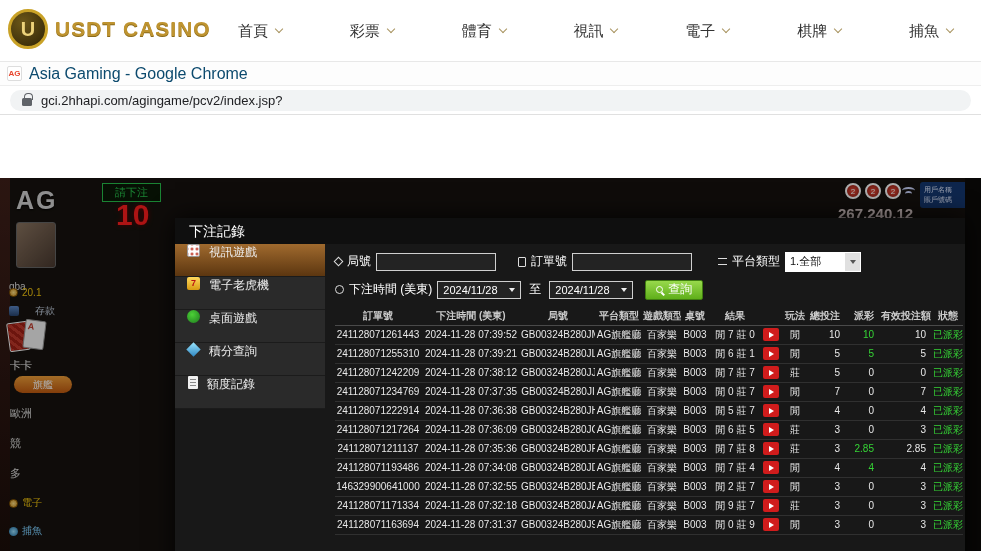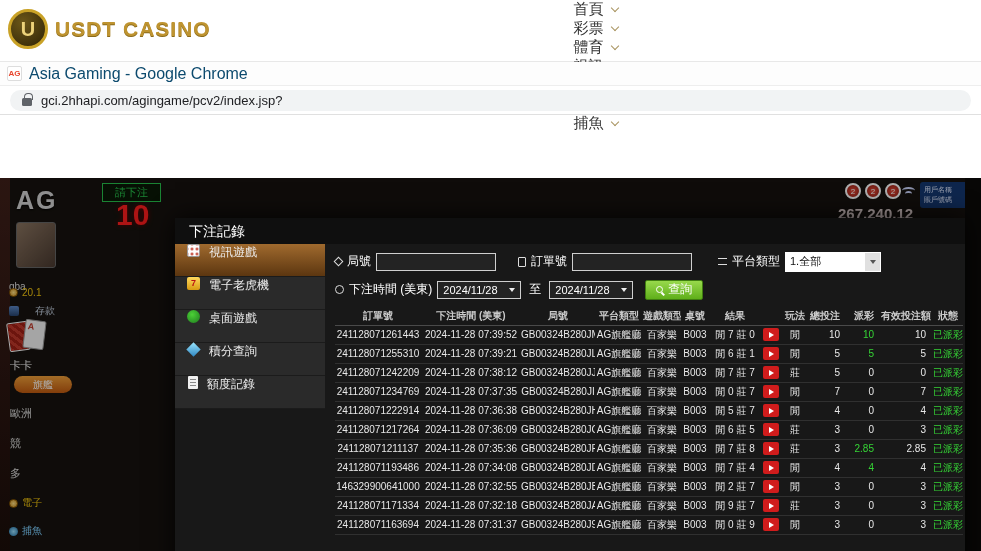--- a/index.html
+++ b/index.html
@@ -4,21 +4,21 @@
 <style>
   * { margin:0; padding:0; box-sizing:border-box; }
   body { font-family:"Liberation Sans", sans-serif; background:#555; }
   .screen { position:relative; width:981px; height:551px; background:#fff; overflow:hidden; }
 
   
   .site-header { position:absolute; top:0; left:0; width:100%; height:62px; background:#fff; border-bottom:1px solid #e8e8e8; }
   .logo { position:absolute; left:8px; top:9px; display:flex; align-items:center; gap:7px; cursor:pointer; }
   .logo-badge { width:40px; height:40px; border-radius:50%; background:radial-gradient(circle at 35% 30%, #6b5618, #2e2306); border:3px solid #c9a227; color:#ecd27a; font-weight:bold; font-size:20px; display:flex; align-items:center; justify-content:center; }
   .logo-text { font-size:21px; font-weight:800; letter-spacing:1px; color:#bf9430; text-shadow:0 1px 0 #8a6a1a; }
-  .site-nav { position:absolute; left:238px; right:28px; top:0; height:62px; display:flex; align-items:center; justify-content:space-between;flex-direction:column; }
+  .site-nav { position:absolute; left:238px; right:28px; top:0; height:62px; display:flex; align-items:center; justify-content:space-between; }
   .nav-item { display:flex; align-items:center; gap:8px; font-size:15px; color:#333; cursor:pointer; }
   .chev { width:6px; height:6px; border-right:1.5px solid #a8935f; border-bottom:1.5px solid #a8935f; transform:rotate(45deg); margin-top:-4px; }
 
   
   .browser { position:absolute; top:62px; left:0; width:981px; height:489px; }
   .titlebar { height:24px; background:#fdfdfd; display:flex; align-items:center; gap:7px; padding-left:7px; border-bottom:1px solid #eee; }
   .favicon { width:15px; height:15px; background:#fff; border:1px solid #ddd; border-radius:2px; font-size:8px; font-weight:bold; color:#e8452c; display:flex; align-items:center; justify-content:center; }
   .browser-title { font-size:16px; color:#0c4a6e; }
   .toolbar { height:29px; background:#fff; display:flex; align-items:center; padding:0 10px; border-bottom:1px solid #e0e0e0; }
   .omnibox { flex:1; height:21px; background:#f1f3f4; border-radius:11px; display:flex; align-items:center; gap:9px; padding:0 12px; cursor:text; }
@@ -73,21 +73,21 @@
   .table-games-icon { background:radial-gradient(circle at 40% 35%, #4cd137, #1e7a1e); border-radius:50%; }
   .points-icon { background:linear-gradient(135deg,#9ae6ff,#2e86c1); transform:rotate(45deg) scale(.78); }
   .records-icon { width:10px; height:13px; margin-left:1px; background:#f0f0f0; border-radius:1px; }
   .records-icon::after { content:""; position:absolute; left:2px; top:3px; width:6px; height:1px; background:#888; box-shadow:0 3px 0 #888, 0 6px 0 #888; }
 
   .content { flex:1; padding:7px 6px 0 10px; }
   .filter-row { display:flex; align-items:center; margin-bottom:7px; height:21px; }
   .f-label { color:#fff; font-size:12px; display:flex; align-items:center; gap:5px; margin-right:5px; white-space:nowrap; }
   .f-input { width:120px; height:18px; border:1px solid #cfcfcf; background:rgba(255,255,255,.05); color:#fff; font-size:11px; padding:0 4px; outline:none; }
   .sp22 { width:22px; } .sp26 { width:26px; }
-  .f-select { width:96px; height:20px; background:#fff; color:#111; font-size:11px; display:flex; align-items:center; padding-left:5px; position:relative; cursor:pointer; }
+  .f-select { width:76px; height:20px; background:#fff; color:#111; font-size:11px; display:flex; align-items:center; padding-left:5px; position:relative; cursor:pointer; }
   .sel-arrow { position:absolute; right:1px; top:1px; bottom:1px; width:15px; background:#e0e0e0; display:flex; align-items:center; justify-content:center; }
   .date-select { width:84px; height:18px; border:1px solid #cfcfcf; color:#fff; font-size:11px; display:flex; align-items:center; justify-content:space-between; padding:0 5px; background:rgba(255,255,255,.05); cursor:pointer; }
   .to-label { color:#fff; font-size:12px; margin:0 8px; }
   .search-btn { height:20px; padding:0 10px; margin-left:12px; background:linear-gradient(#98d94c,#5faf1a); border:1px solid #3f7d10; color:#fff; font-size:12px; display:flex; align-items:center; gap:5px; border-radius:2px; cursor:pointer; }
   .mag { width:7px; height:7px; border:1.5px solid #fff; border-radius:50%; position:relative; display:inline-block; }
   .mag::after { content:""; position:absolute; right:-3px; bottom:-2px; width:4px; height:1.5px; background:#fff; transform:rotate(45deg); }
   .tri-down { width:0; height:0; border-left:3.5px solid transparent; border-right:3.5px solid transparent; border-top:4.5px solid #eee; }
   .tri-down.dark { border-top-color:#555; }
 
   

